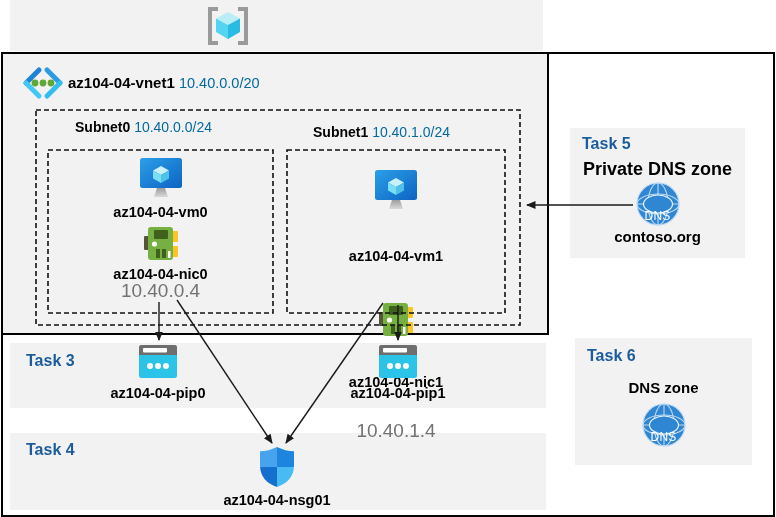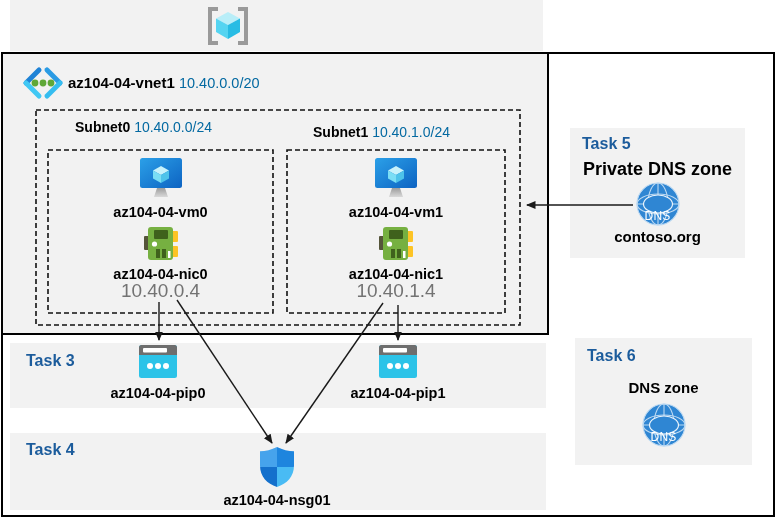--- a/index.html
+++ b/index.html
@@ -111,21 +111,21 @@
       <rect x="10" y="5" width="14" height="9" rx="1" fill="#3f611c"></rect>
       <circle cx="10.5" cy="19" r="2.6" fill="#fff"></circle>
       <rect x="12" y="24" width="4" height="9" fill="#3f611c"></rect>
       <rect x="18" y="24" width="4" height="9" fill="#3f611c"></rect>
       <rect x="24" y="26" width="2.5" height="7" fill="#fff"></rect>
     </svg>
     <div class="res-label" style="margin-top:3px;">az104-04-nic0</div>
     <div class="ip-label">10.40.0.4</div>
   </div>
 
-  <div class="abs col" style="left:287px;top:156px;width:218px;">
+  <div class="abs col" style="left:287px;top:168px;width:218px;gap:32px;">
     <svg width="46" height="44" viewBox="0 0 46 44">
       <rect x="2" y="2" width="42" height="30" rx="2.5" fill="url(#vmg)"></rect>
       <polygon points="23,10 31,14.5 23,19 15,14.5" fill="#c7f2fb"></polygon>
       <polygon points="15,14.5 23,19 23,27 15,22.5" fill="#7adef5"></polygon>
       <polygon points="31,14.5 23,19 23,27 31,22.5" fill="#4ec3ea"></polygon>
       <polygon points="19,32 27,32 30,41 16,41" fill="url(#stg)"></polygon>
     </svg>
     <div class="res-label" style="margin-top:3px;">az104-04-vm1</div>
     <svg width="34" height="37" viewBox="0 0 34 37" style="margin-top:4px;">
       <rect x="0" y="11" width="6" height="14" rx="1" fill="#55553a"></rect>

